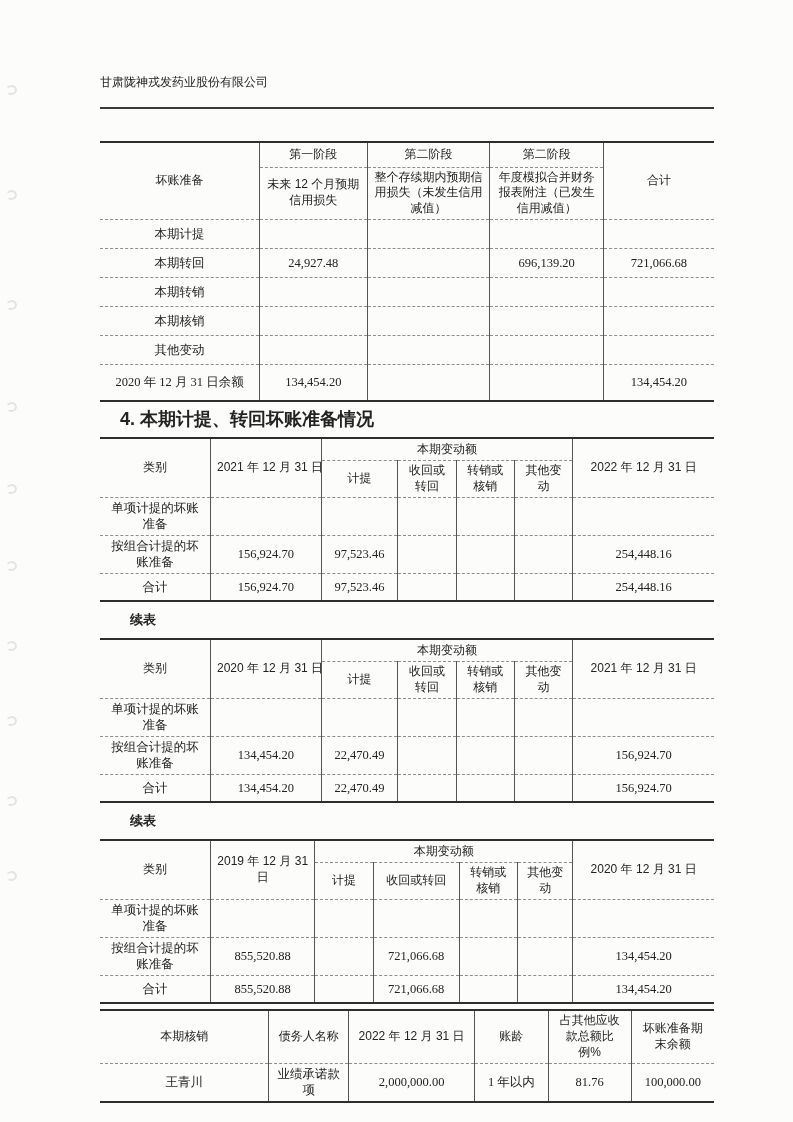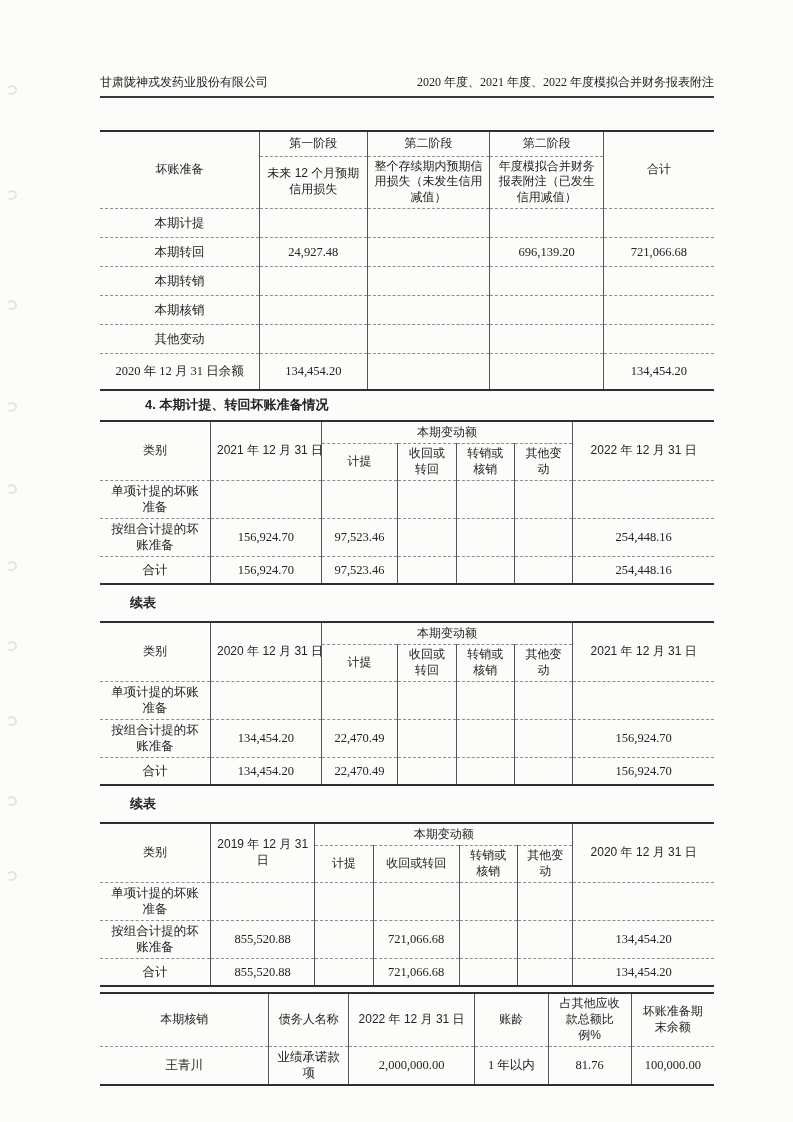--- a/index.html
+++ b/index.html
@@ -10,21 +10,21 @@
     background: #fcfcfa;
     overflow: hidden;
     font-family: "Liberation Serif", "DejaVu Serif", serif;
     color: #232323;
   }
   .content { position: absolute; left: 100px; top: 74px; width: 614px; }
 
   
   .doc-header {
     display: flex; justify-content: space-between; align-items: flex-end;
-    font-size: 12px; padding-bottom: 5px;
+    font-size: 12px; padding-bottom: 16px;
     border-bottom: 2px solid #3a3a3a;
   }
 
   
   .tbl {
     width: 100%; border-collapse: collapse; table-layout: fixed;
     border-top: 2.5px solid #2e2e2e; border-bottom: 2.5px solid #2e2e2e;
     font-size: 12.5px;
   }
   .tbl th, .tbl td {
@@ -55,22 +55,22 @@
   .ct thead tr:last-child th { height: 37px; }
   .ct tbody tr:nth-child(1) td { height: 33px; }
   .ct tbody tr:nth-child(2) td { height: 37px; }
   .ct tbody tr:nth-child(3) td { height: 28px; }
 
   .t5 thead th { height: 35px; }
   .t5 tbody td { height: 31px; }
 
   .section-title {
     font-family: "Liberation Sans", "DejaVu Sans", sans-serif;
-    font-weight: 700; font-size: 13px;
-    margin: 5px 0 6px 45px;
+    font-weight: 700; font-size: 18px;
+    margin: 5px 0 6px 20px;
   }
   .cont-label {
     font-family: "Liberation Sans", "DejaVu Sans", sans-serif;
     font-weight: 700; font-size: 13px;
     margin: 9px 0 9px 30px;
   }
   .mt2 { margin-top: 7px; }
   .mt3 { margin-top: 5px; }
 
   
@@ -96,21 +96,20 @@
   <span class="bind-mark" style="top:561px"></span>
   <span class="bind-mark" style="top:641px"></span>
   <span class="bind-mark" style="top:716px"></span>
   <span class="bind-mark" style="top:796px"></span>
   <span class="bind-mark" style="top:871px"></span>
 
   <div class="content">
 
     <div class="doc-header">
       <span>甘肃陇神戎发药业股份有限公司</span>
-      <span>2020 年度、2021 年度、2022 年度模拟合并财务报表附注</span>
     </div>
 
     <table class="tbl t1">
       <colgroup>
           <col style="width:26%">
           <col style="width:17.5%">
           <col style="width:20%">
           <col style="width:18.5%">
           <col style="width:18%">
         </colgroup>

